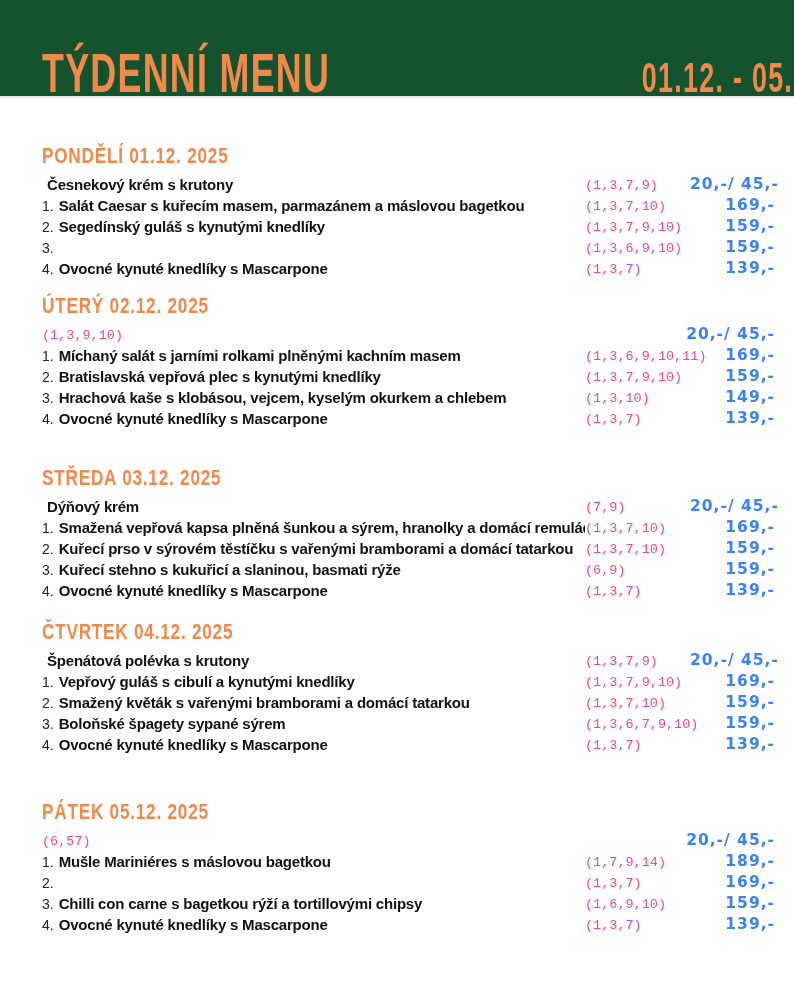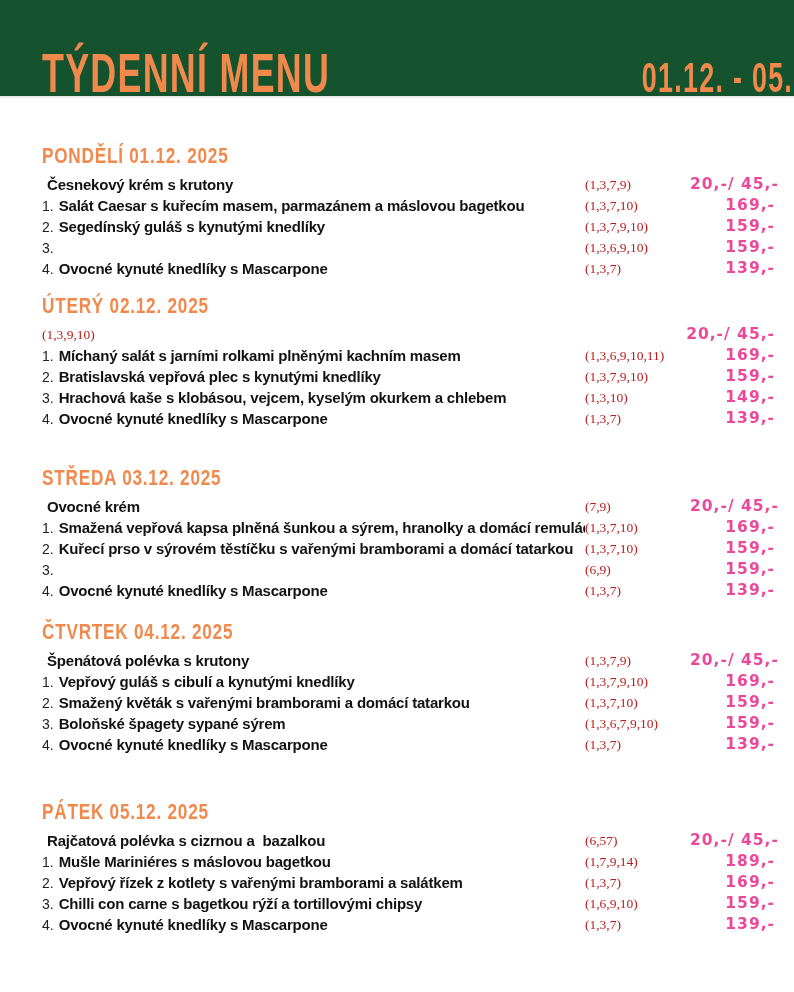--- a/index.html
+++ b/index.html
@@ -95,33 +95,33 @@
   }
   .nm {
     font-size: 15px;
     font-weight: 700;
     letter-spacing: -0.2px;
     color: #121212;
     white-space: pre;
   }
   .al {
     flex: 0 0 105px;
-    font-family: Liberation Serif, serif;
+    font-family: Liberation Mono, monospace;
     font-size: 13.5px;
-    color: #b91c1c;
+    color: #ec4899;
     white-space: nowrap;
   }
   .pr {
     flex: 1 1 auto;
     text-align: right;
     font-family: "DejaVu Sans", sans-serif;
     font-size: 15.5px;
     font-weight: 700;
     letter-spacing: 1px;
-    color: #ec4899;
+    color: #3b82f6;
     white-space: nowrap;
   }
 </style>
 </head>
 <body>
 
 <div class="header">
   <span class="title">TÝDENNÍ MENU</span>
   <span class="daterange">01.12. - 05.12. 2025</span>
 </div>
@@ -215,21 +215,21 @@
     </div>
   </div>
 
   <div class="section">
     <div class="section-head">
       <span class="day-title">STŘEDA 03.12. 2025</span>
     </div>
     <div class="row">
       <span class="left">
           <span class="num"></span>
-          <span class="nm">Ovocné krém</span>
+          <span class="nm">Dýňový krém</span>
         </span>
       <span class="al">(7,9)</span>
       <span class="pr">20,-/ 45,-</span>
     </div>
     <div class="row">
       <span class="left">
           <span class="num">1.</span>
           <span class="nm">Smažená vepřová kapsa plněná šunkou a sýrem, hranolky a domácí remuláda</span>
         </span>
       <span class="al">(1,3,7,10)</span>
@@ -239,20 +239,21 @@
       <span class="left">
           <span class="num">2.</span>
           <span class="nm">Kuřecí prso v sýrovém těstíčku s vařenými bramborami a domácí tatarkou</span>
         </span>
       <span class="al">(1,3,7,10)</span>
       <span class="pr">159,-</span>
     </div>
     <div class="row">
       <span class="left">
           <span class="num">3.</span>
+          <span class="nm">Kuřecí stehno s kukuřicí a slaninou, basmati rýže</span>
         </span>
       <span class="al">(6,9)</span>
       <span class="pr">159,-</span>
     </div>
     <div class="row">
       <span class="left">
           <span class="num">4.</span>
           <span class="nm">Ovocné kynuté knedlíky s Mascarpone</span>
         </span>
       <span class="al">(1,3,7)</span>
@@ -304,39 +305,34 @@
       <span class="al">(1,3,7)</span>
       <span class="pr">139,-</span>
     </div>
   </div>
 
   <div class="section">
     <div class="section-head">
       <span class="day-title">PÁTEK 05.12. 2025</span>
     </div>
     <div class="row">
-      <span class="left">
-          <span class="num"></span>
-          <span class="nm">Rajčatová polévka s cizrnou a  bazalkou</span>
-        </span>
       <span class="al">(6,57)</span>
       <span class="pr">20,-/ 45,-</span>
     </div>
     <div class="row">
       <span class="left">
           <span class="num">1.</span>
           <span class="nm">Mušle Mariniéres s máslovou bagetkou</span>
         </span>
       <span class="al">(1,7,9,14)</span>
       <span class="pr">189,-</span>
     </div>
     <div class="row">
       <span class="left">
           <span class="num">2.</span>
-          <span class="nm">Vepřový řízek z kotlety s vařenými bramborami a salátkem</span>
         </span>
       <span class="al">(1,3,7)</span>
       <span class="pr">169,-</span>
     </div>
     <div class="row">
       <span class="left">
           <span class="num">3.</span>
           <span class="nm">Chilli con carne s bagetkou rýží a tortillovými chipsy</span>
         </span>
       <span class="al">(1,6,9,10)</span>

